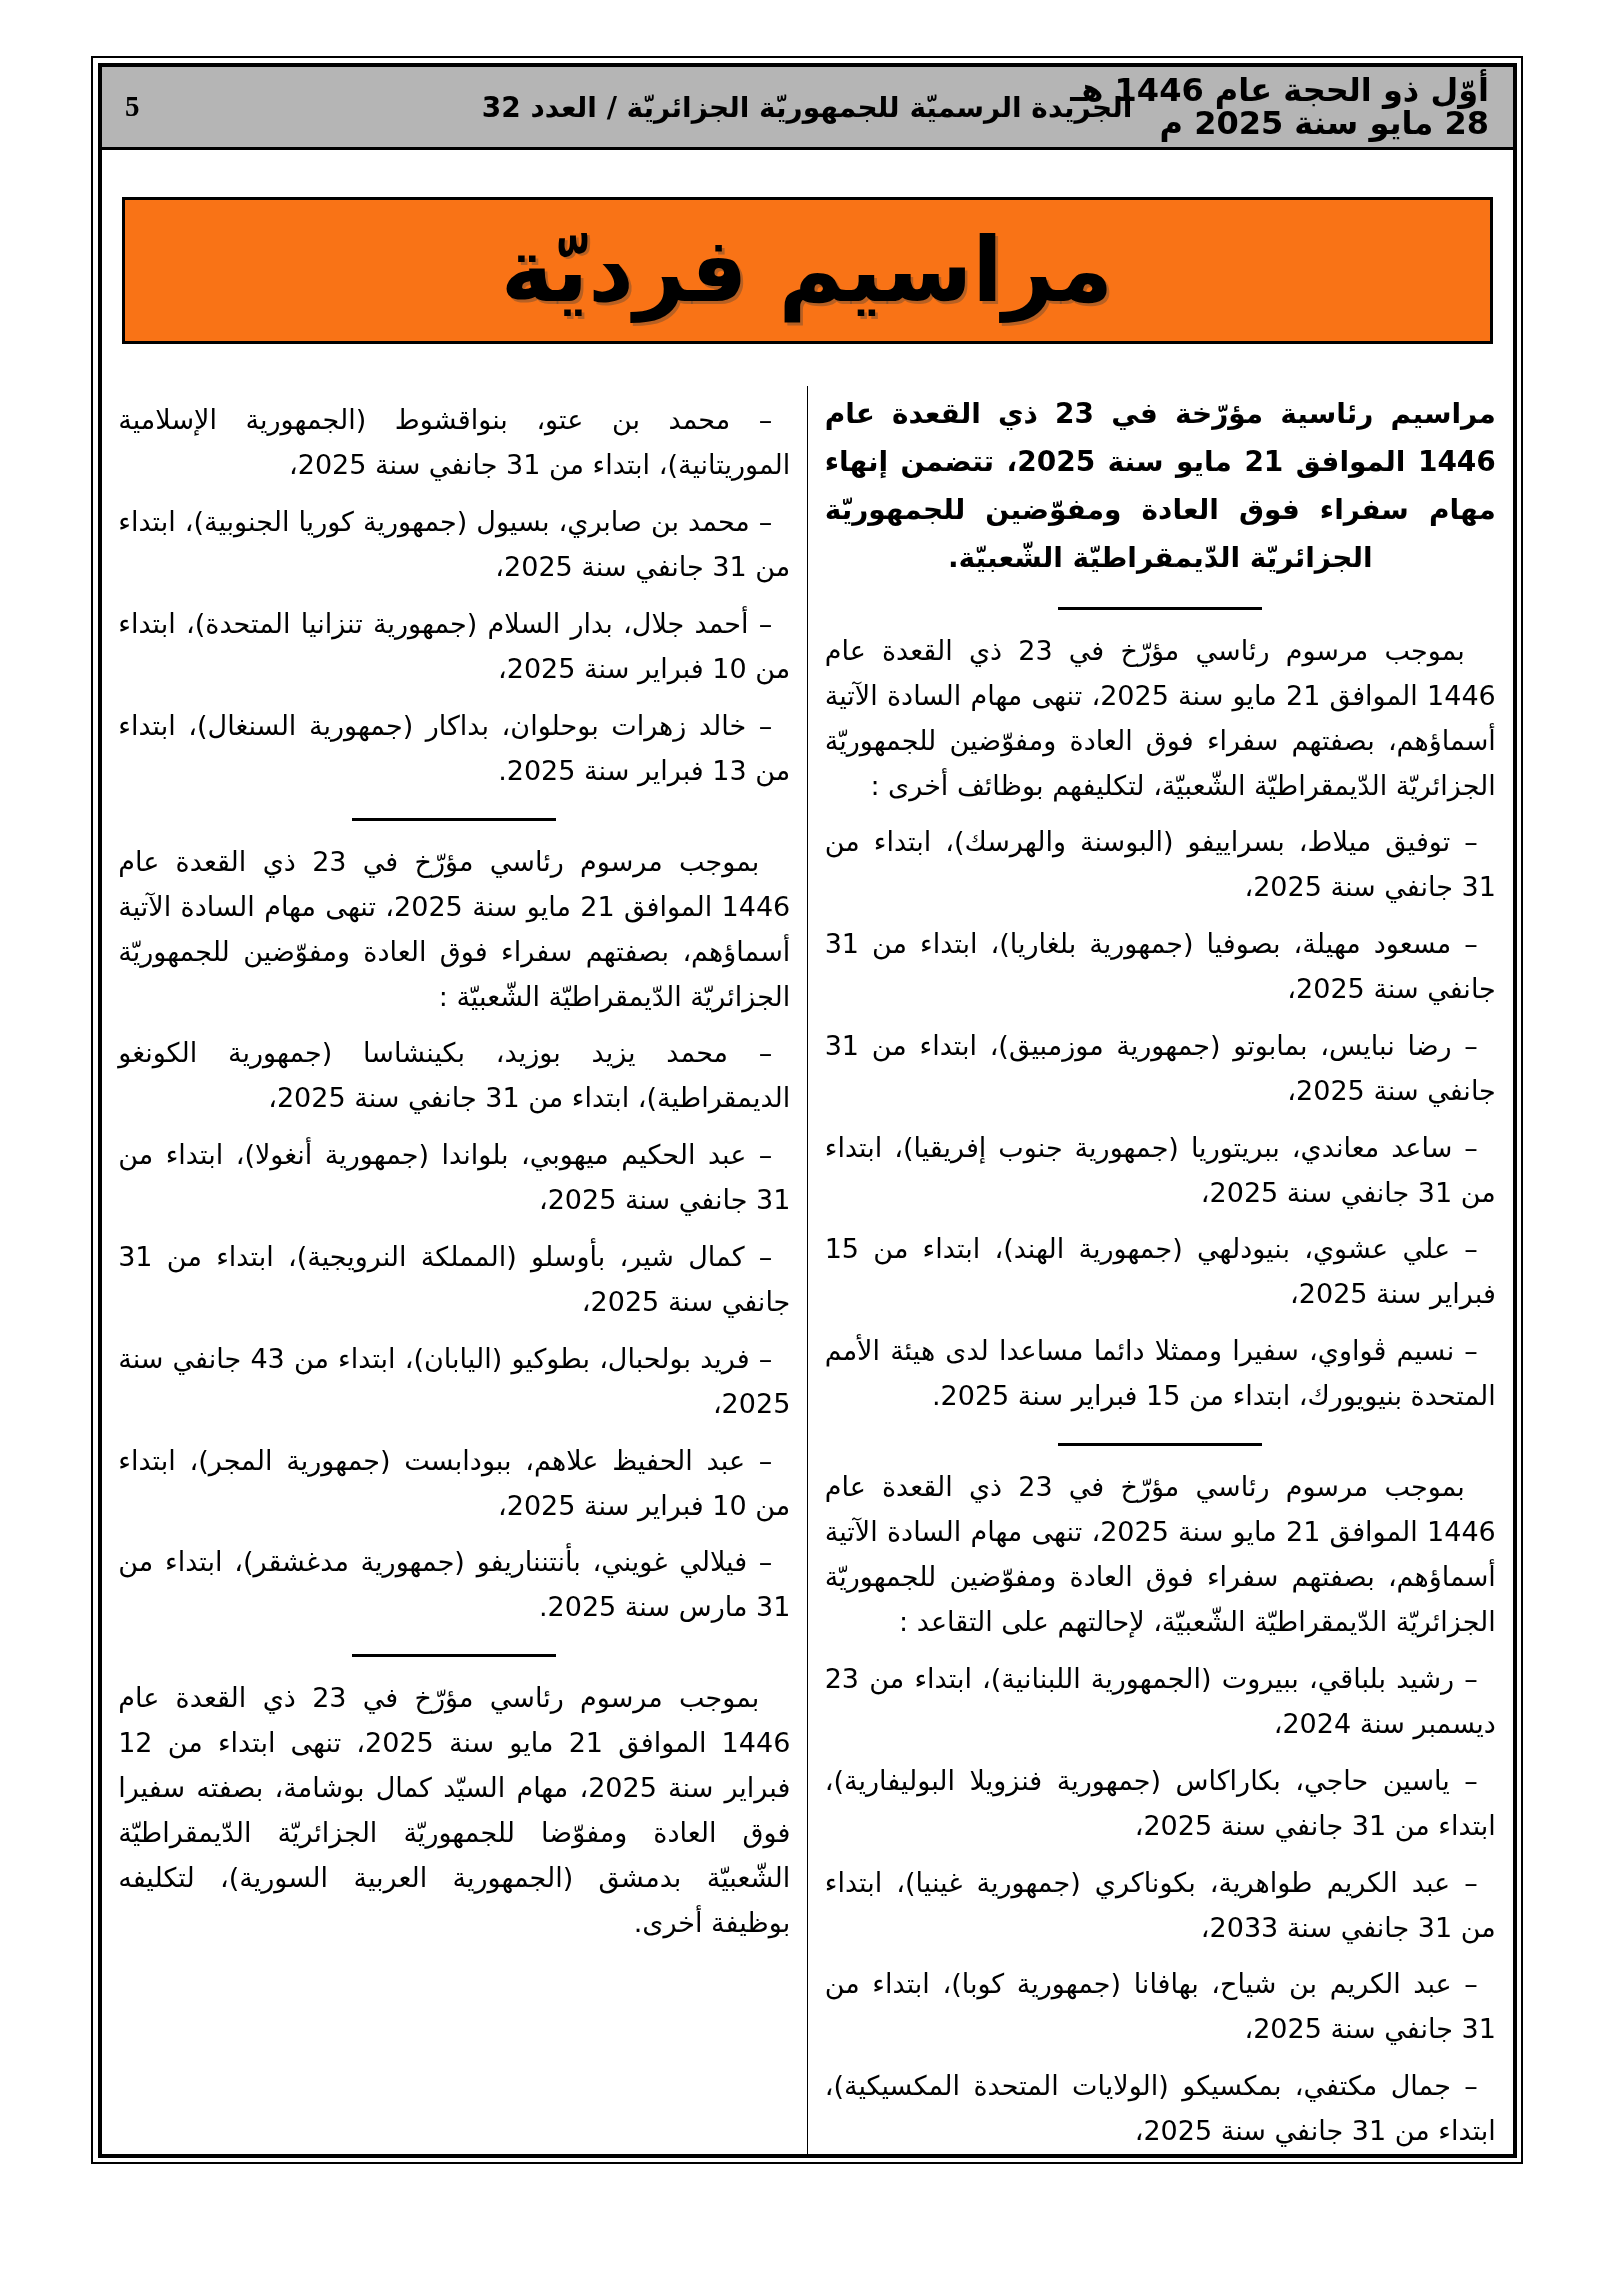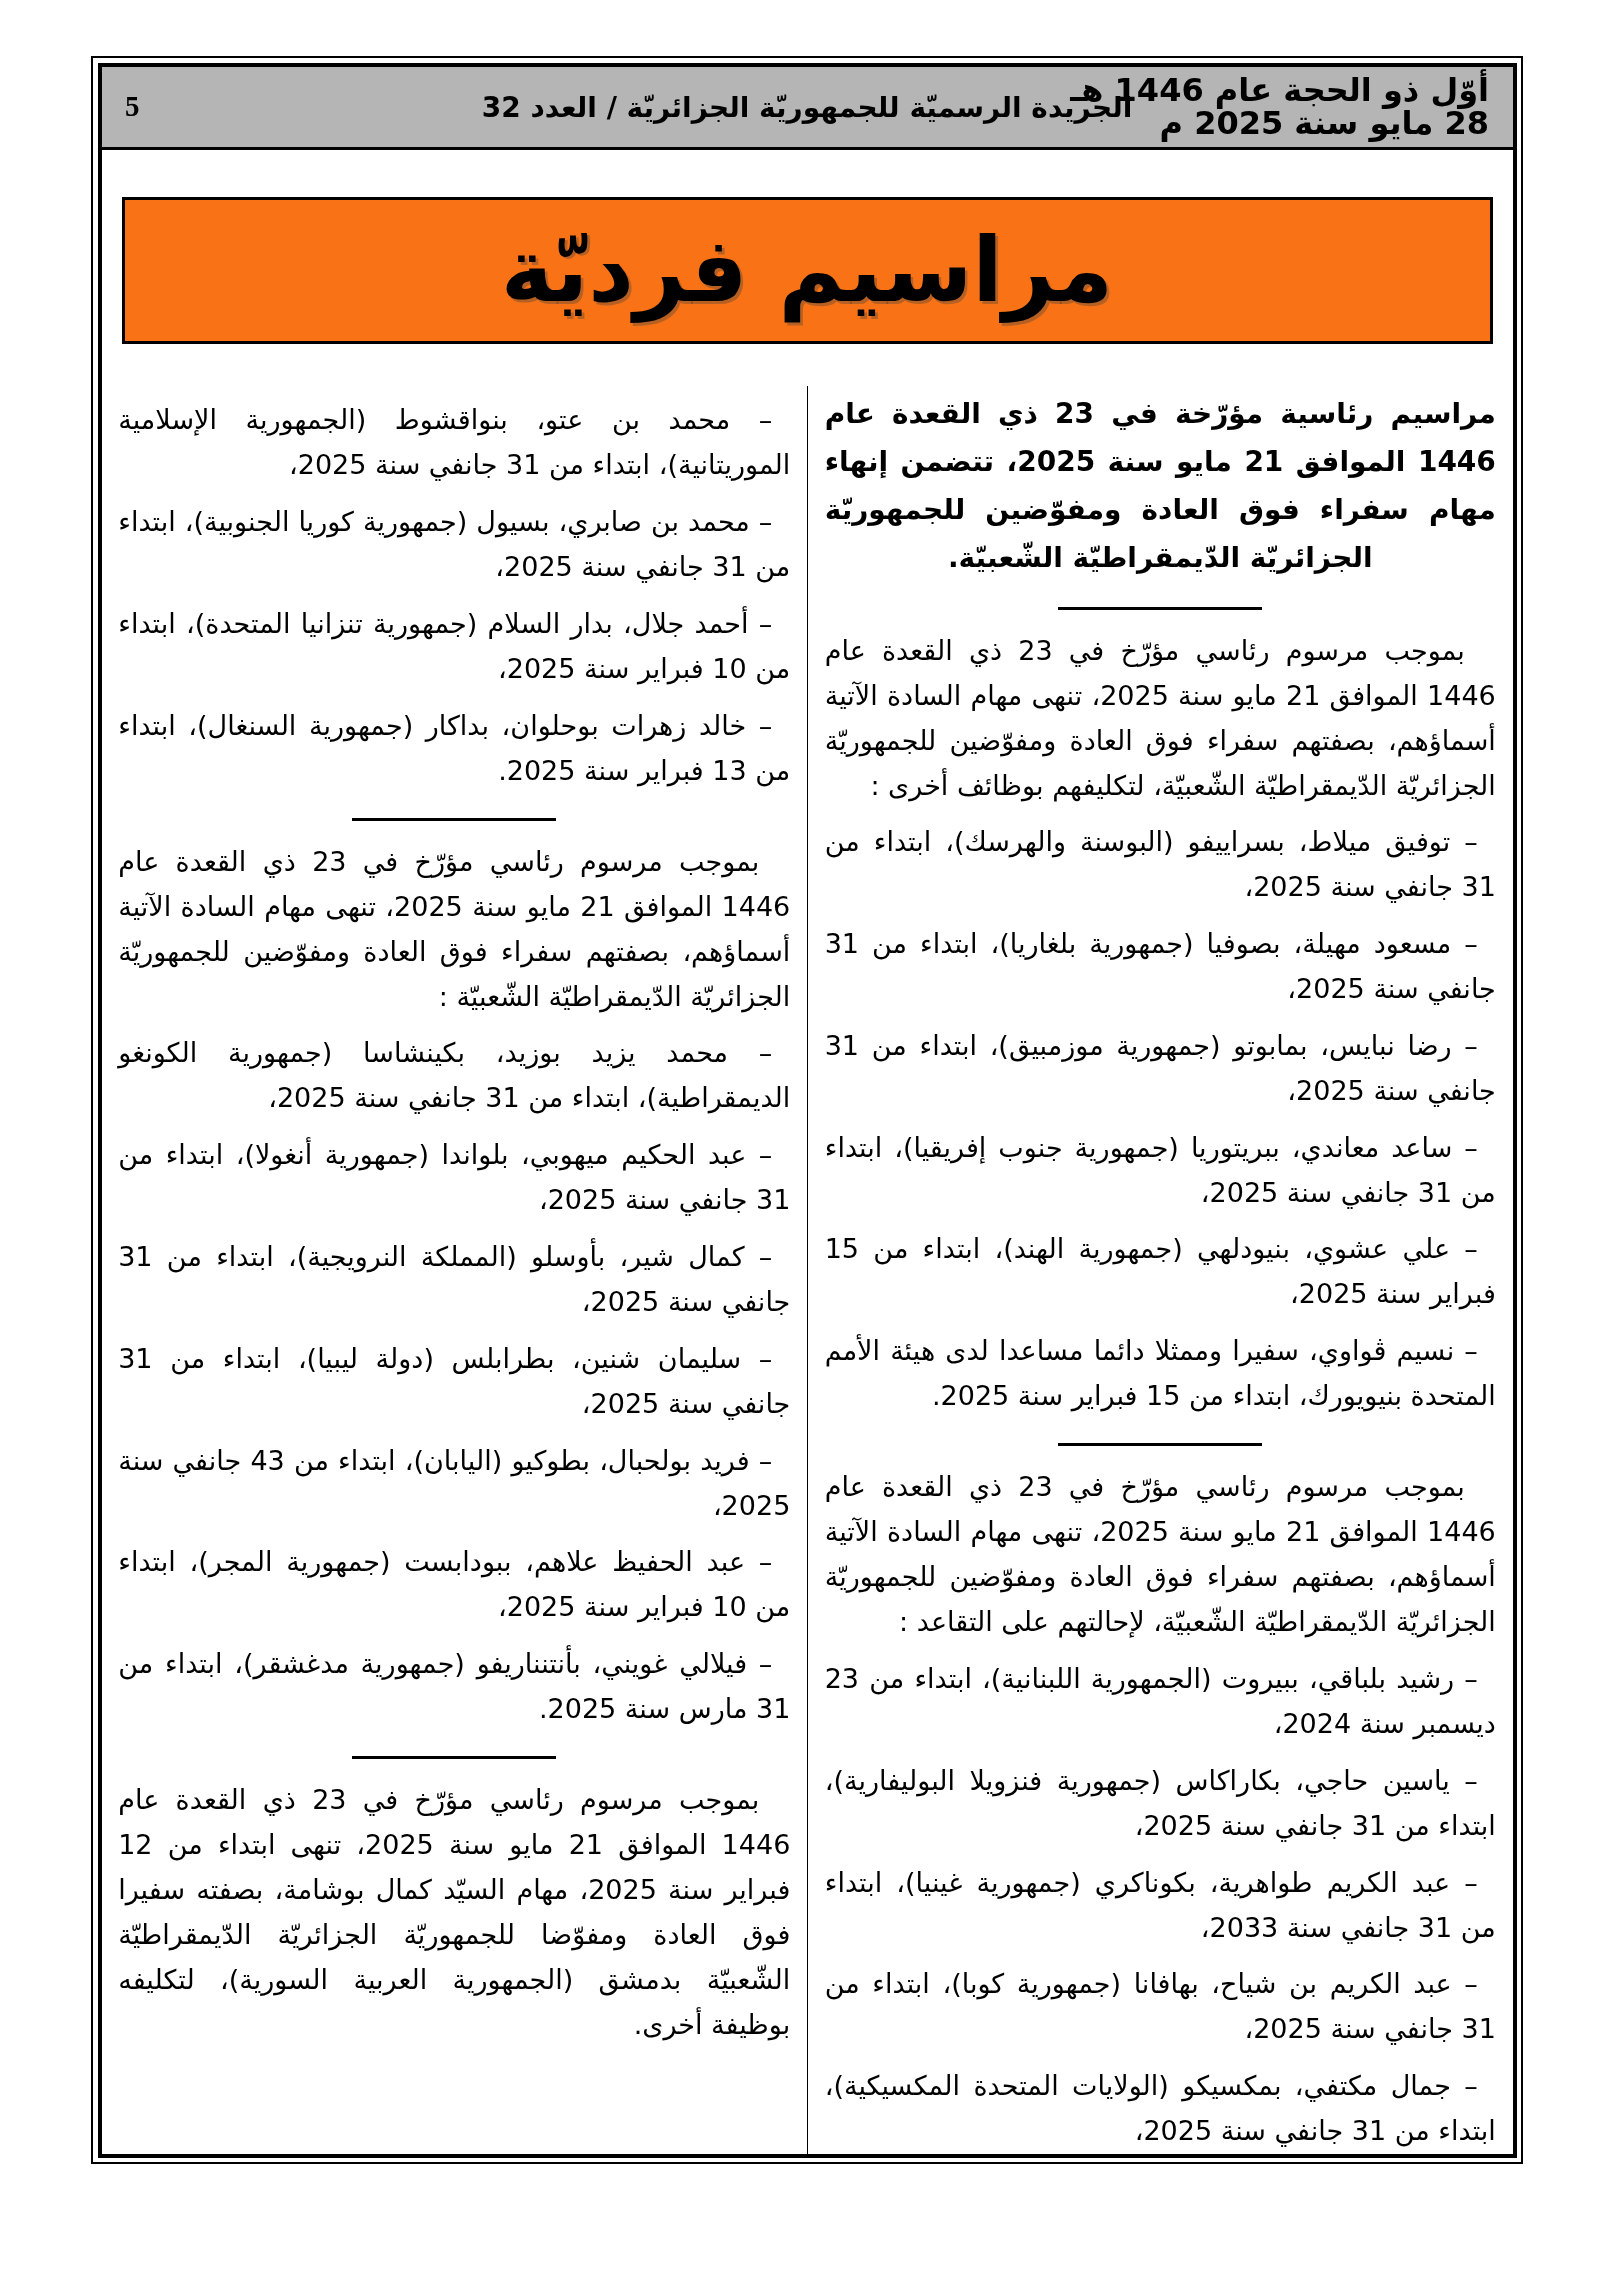--- a/index.html
+++ b/index.html
@@ -169,21 +169,20 @@
       <div class="column col-left">
           <p class="item">– محمد بن عتو، بنواقشوط (الجمهورية الإسلامية الموريتانية)، ابتداء من 31 جانفي سنة 2025،</p>
           <p class="item">– محمد بن صابري، بسيول (جمهورية كوريا الجنوبية)، ابتداء من 31 جانفي سنة 2025،</p>
           <p class="item">– أحمد جلال، بدار السلام (جمهورية تنزانيا المتحدة)، ابتداء من 10 فبراير سنة 2025،</p>
           <p class="item">– خالد زهرات بوحلوان، بداكار (جمهورية السنغال)، ابتداء من 13 فبراير سنة 2025.</p>
           <div class="separator"></div>
           <p class="paragraph">بموجب مرسوم رئاسي مؤرّخ في 23 ذي القعدة عام 1446 الموافق 21 مايو سنة 2025، تنهى مهام السادة الآتية أسماؤهم، بصفتهم سفراء فوق العادة ومفوّضين للجمهوريّة الجزائريّة الدّيمقراطيّة الشّعبيّة :</p>
           <p class="item">– محمد يزيد بوزيد، بكينشاسا (جمهورية الكونغو الديمقراطية)، ابتداء من 31 جانفي سنة 2025،</p>
           <p class="item">– عبد الحكيم ميهوبي، بلواندا (جمهورية أنغولا)، ابتداء من 31 جانفي سنة 2025،</p>
           <p class="item">– كمال شير، بأوسلو (المملكة النرويجية)، ابتداء من 31 جانفي سنة 2025،</p>
-          <p class="item">– سليمان شنين، بطرابلس (دولة ليبيا)، ابتداء من 31 جانفي سنة 2025،</p>
           <p class="item">– فريد بولحبال، بطوكيو (اليابان)، ابتداء من 43 جانفي سنة 2025،</p>
           <p class="item">– عبد الحفيظ علاهم، ببودابست (جمهورية المجر)، ابتداء من 10 فبراير سنة 2025،</p>
           <p class="item">– فيلالي غويني، بأنتنناريفو (جمهورية مدغشقر)، ابتداء من 31 مارس سنة 2025.</p>
           <div class="separator"></div>
           <p class="paragraph">بموجب مرسوم رئاسي مؤرّخ في 23 ذي القعدة عام 1446 الموافق 21 مايو سنة 2025، تنهى ابتداء من 12 فبراير سنة 2025، مهام السيّد كمال بوشامة، بصفته سفيرا فوق العادة ومفوّضا للجمهوريّة الجزائريّة الدّيمقراطيّة الشّعبيّة بدمشق (الجمهورية العربية السورية)، لتكليفه بوظيفة أخرى.</p>
         </div>
     </div>
 
   </div>
 </div>

